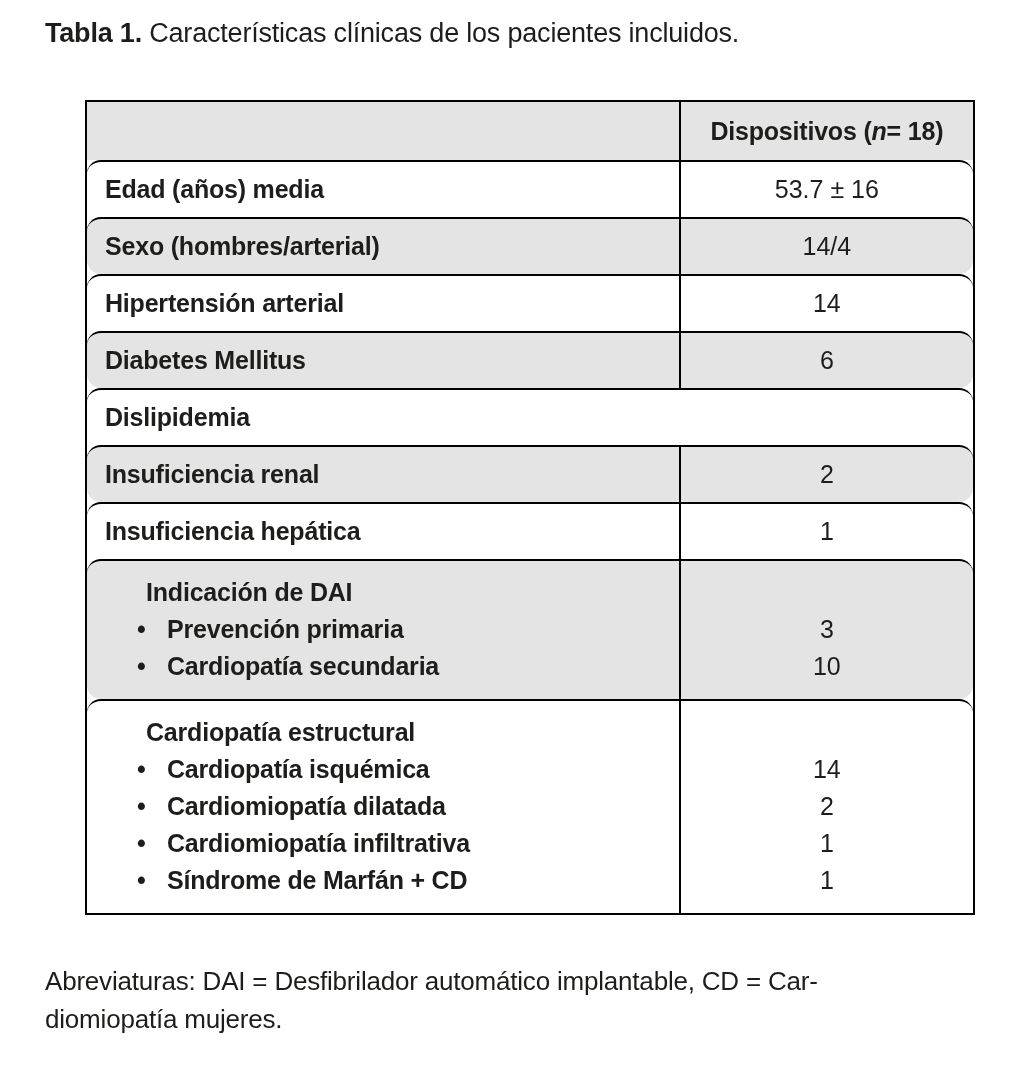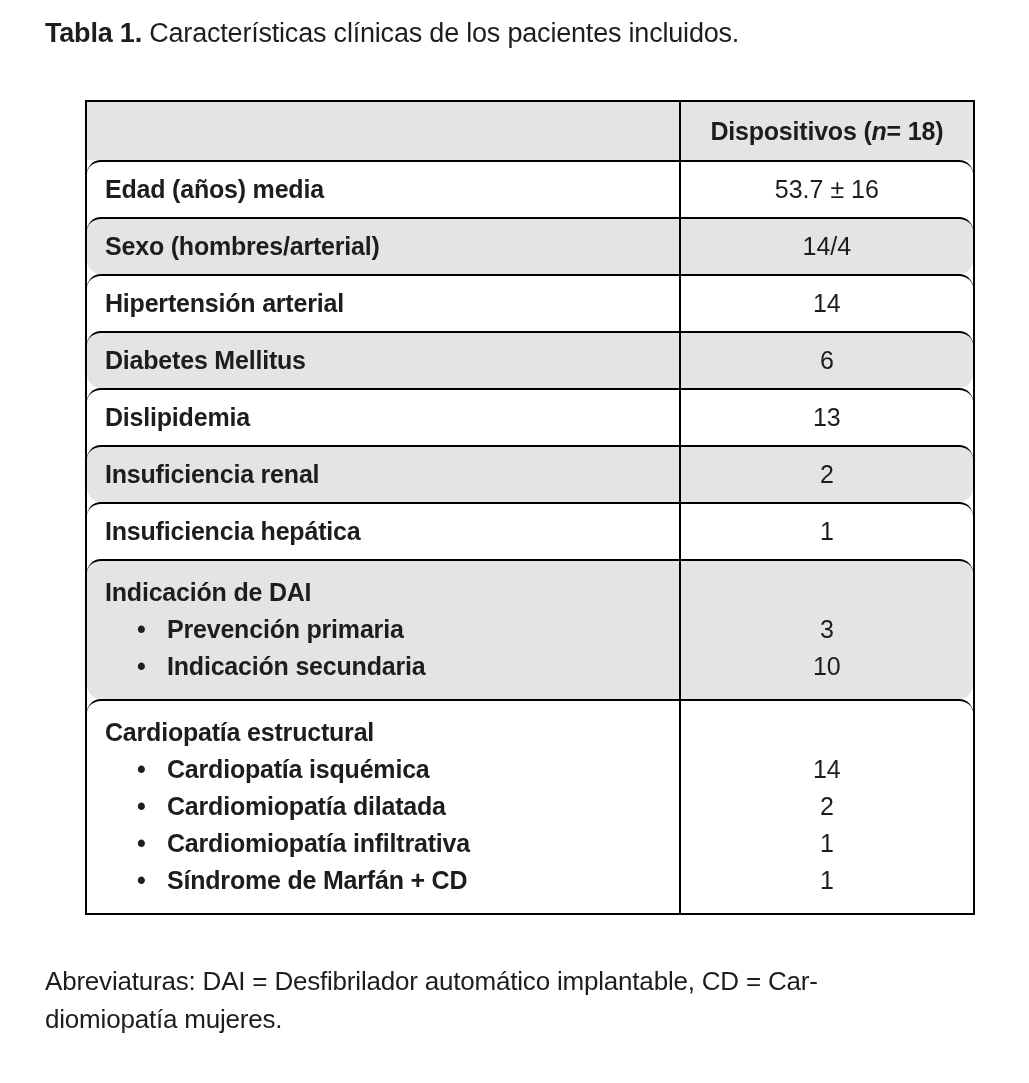--- a/index.html
+++ b/index.html
@@ -82,21 +82,21 @@
 
   .row.group .cell {
     padding-top: 13px;
     padding-bottom: 14px;
   }
   .gline {
     line-height: 37px;
     font-size: 25px;
     min-height: 37px;
   }
-  .glabel { font-weight: bold; }
+  .glabel { font-weight: bold; margin-left: 41px; }
   .bullet-item {
     font-weight: bold;
     padding-left: 32px;
   }
   .bullet {
     display: inline-block;
     width: 30px;
   }
   .gvalue { text-align: center; }
 
@@ -139,35 +139,34 @@
         <div class="row simple">
           <div class="cell label">Hipertensión arterial</div>
           <div class="cell value">14</div>
         </div>
         <div class="row simple shaded">
           <div class="cell label">Diabetes Mellitus</div>
           <div class="cell value">6</div>
         </div>
         <div class="row simple">
           <div class="cell label">Dislipidemia</div>
-          <div class="cell value">13</div>
         </div>
         <div class="row simple shaded">
           <div class="cell label">Insuficiencia renal</div>
           <div class="cell value">2</div>
         </div>
         <div class="row simple">
           <div class="cell label">Insuficiencia hepática</div>
           <div class="cell value">1</div>
         </div>
         <div class="row group shaded">
           <div class="cell label">
             <div class="gline glabel">Indicación de DAI</div>
             <div class="gline bullet-item"><span class="bullet">•</span><span>Prevención primaria</span></div>
-            <div class="gline bullet-item"><span class="bullet">•</span><span>Indicación secundaria</span></div>
+            <div class="gline bullet-item"><span class="bullet">•</span><span>Cardiopatía secundaria</span></div>
           </div>
           <div class="cell value">
             <div class="gline"></div>
             <div class="gline gvalue">3</div>
             <div class="gline gvalue">10</div>
           </div>
         </div>
         <div class="row group">
           <div class="cell label">
             <div class="gline glabel">Cardiopatía estructural</div>

